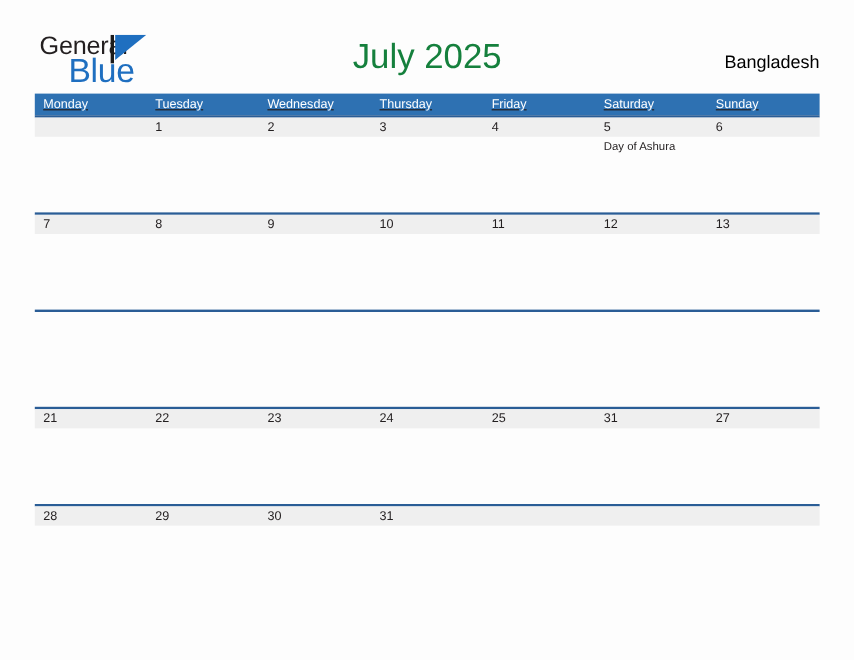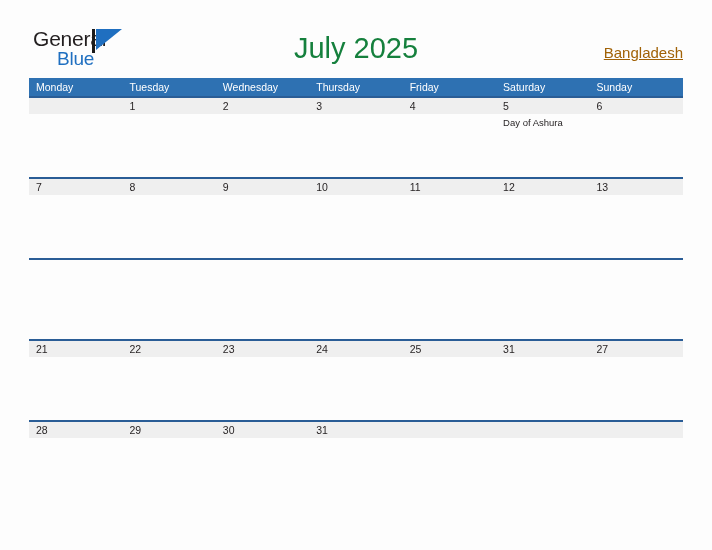--- a/index.html
+++ b/index.html
@@ -39,21 +39,21 @@
     font-size: 21px;
     line-height: 21px;
     letter-spacing: -0.2px;
     color: #231f20;
     white-space: nowrap;
   }
   .brand-blue {
     position: absolute;
     left: 24px;
     top: 20px;
-    font-size: 19px;
+    font-size: 28px;
     line-height: 21px;
     letter-spacing: -0.2px;
     color: #1f6fc0;
     white-space: nowrap;
   }
   .brand-flag {
     position: absolute;
     left: 59px;
     top: 1px;
     width: 32px;
@@ -72,38 +72,38 @@
     font-weight: 400;
     color: #15803d;
   }
 
   .country-label {
     position: absolute;
     right: 29px;
     top: 44px;
     font-size: 15px;
     line-height: 18px;
-    color: #a16207;
+    color: #000000;
     white-space: nowrap;
-    text-decoration: underline;
   }
 
   
   .calendar {
     position: absolute;
     left: 29px;
     top: 78px;
     width: 654px;
   }
 
   .weekday-row {
     display: flex;
     width: 654px;
     height: 18px;
     background: #2e71b2;
+    text-decoration: underline;
   }
   .weekday-cell {
     width: 93.43px;
     height: 18px;
     line-height: 18px;
     padding-left: 7px;
     box-sizing: border-box;
     color: #ffffff;
     font-size: 10.5px;
     white-space: nowrap;

